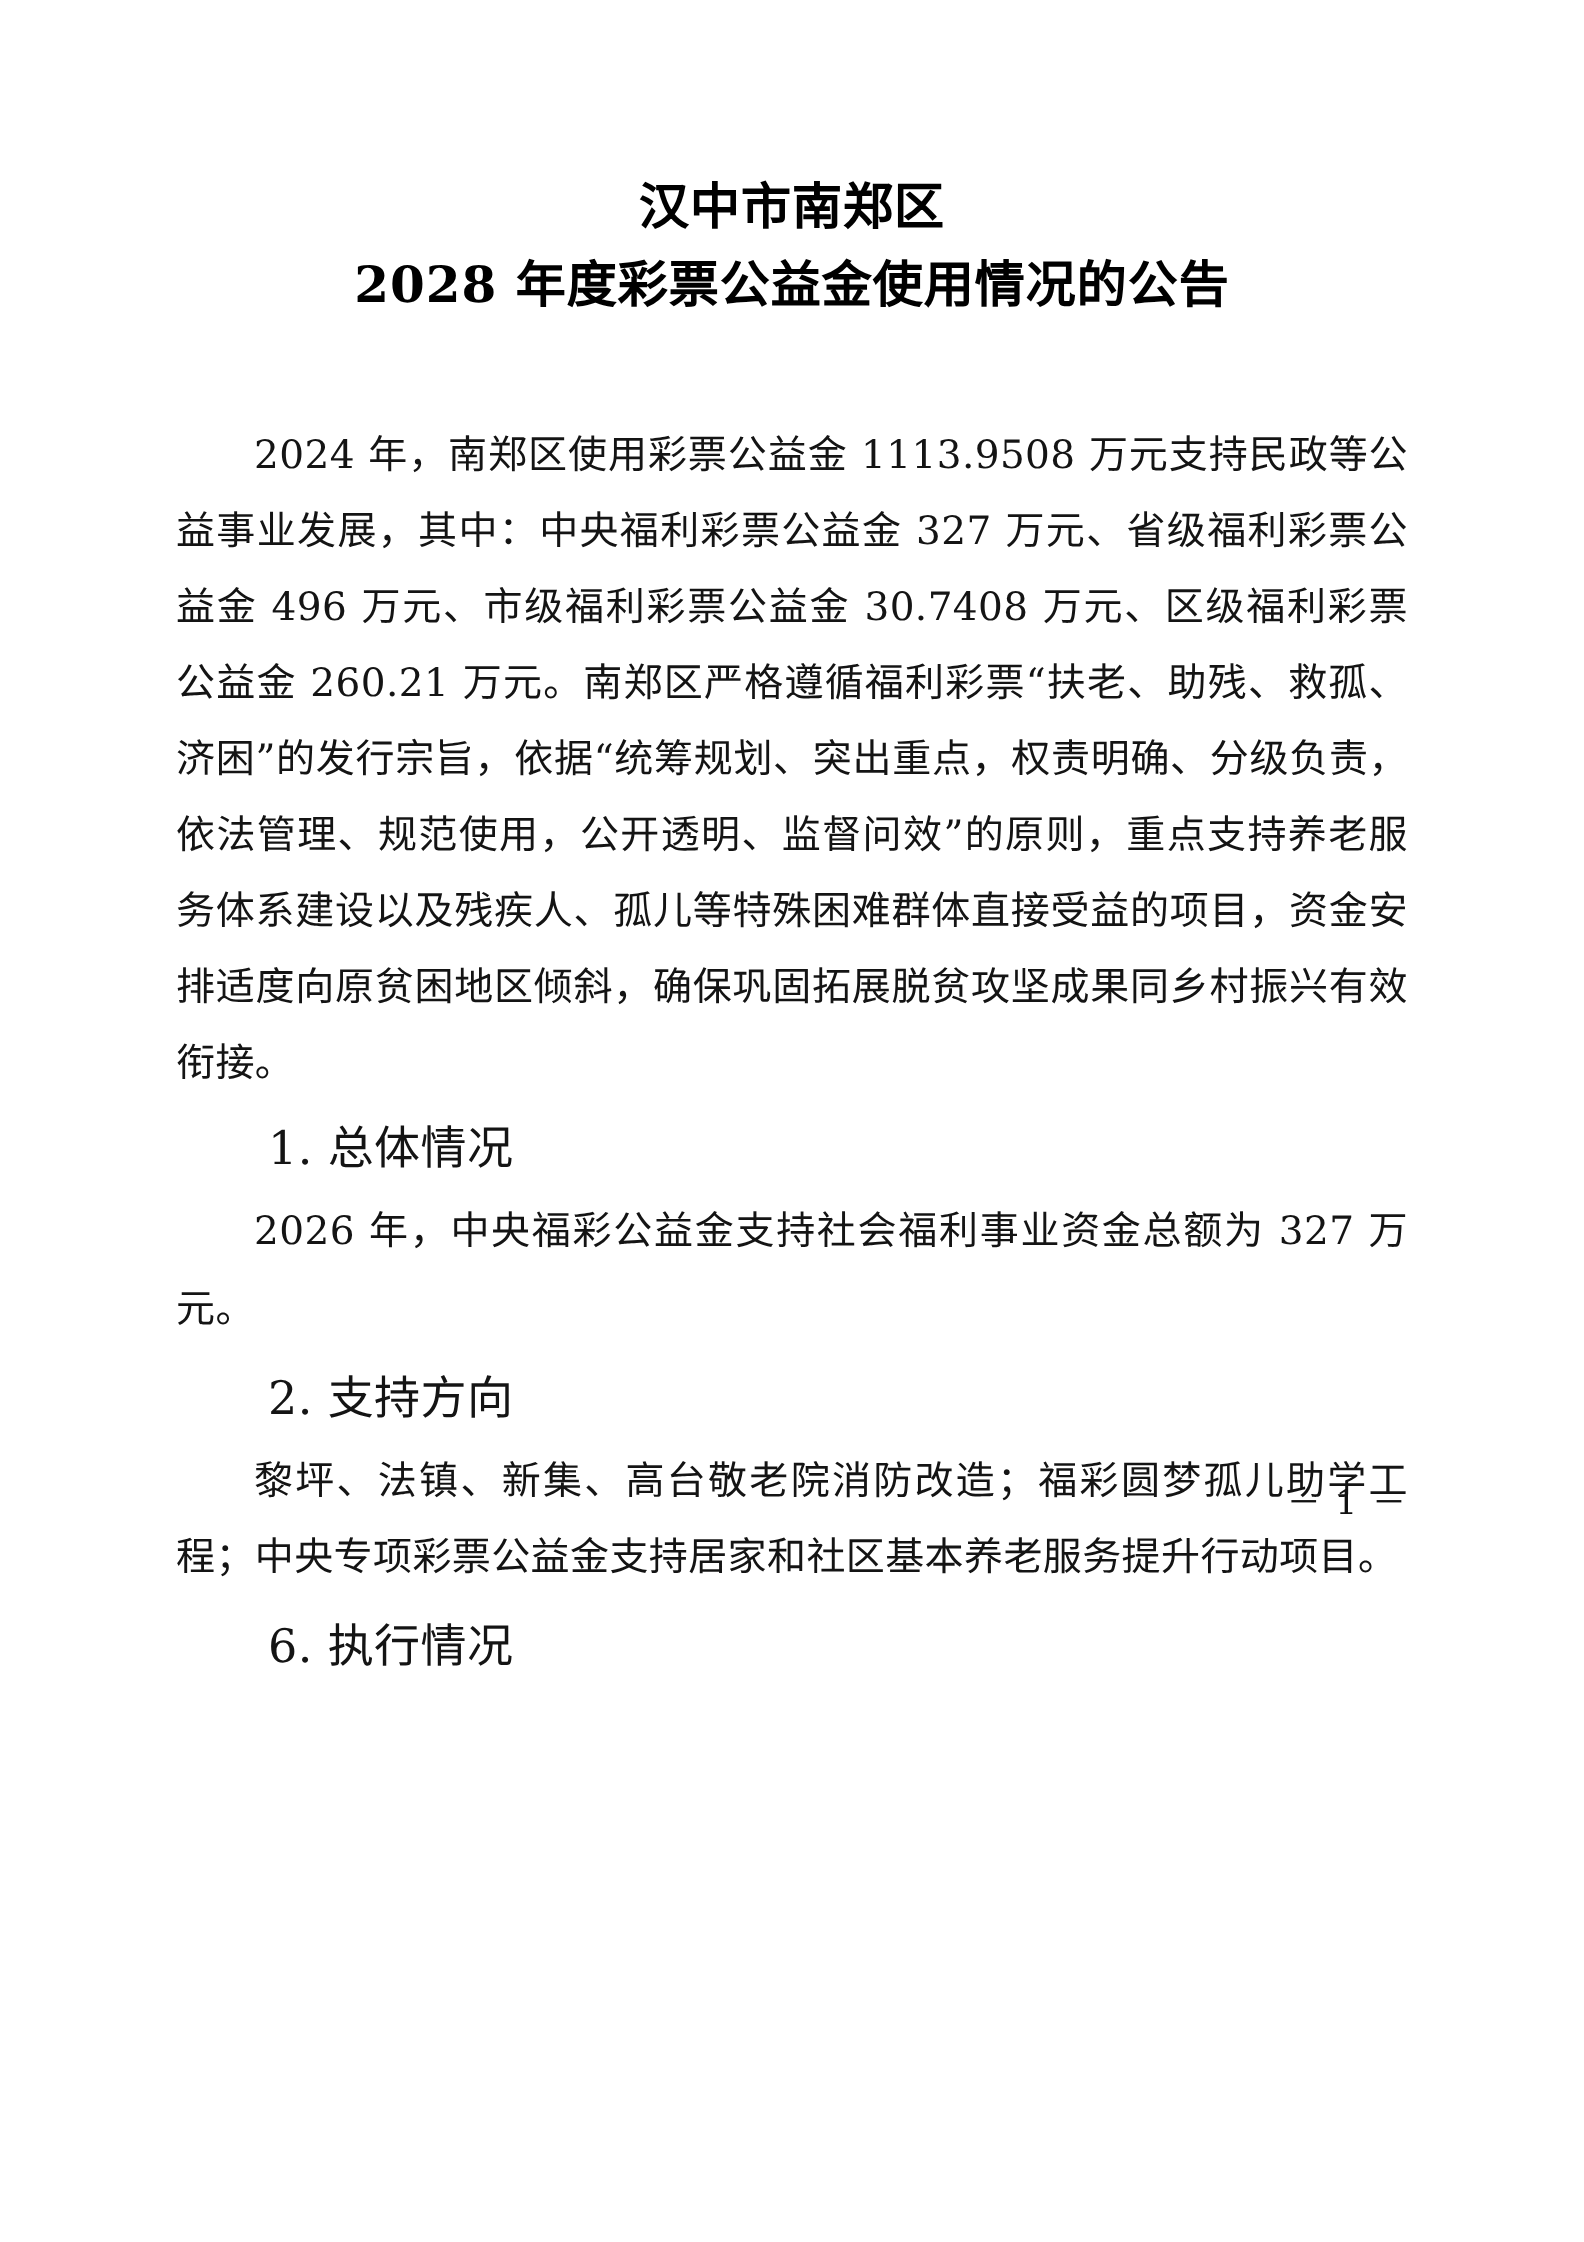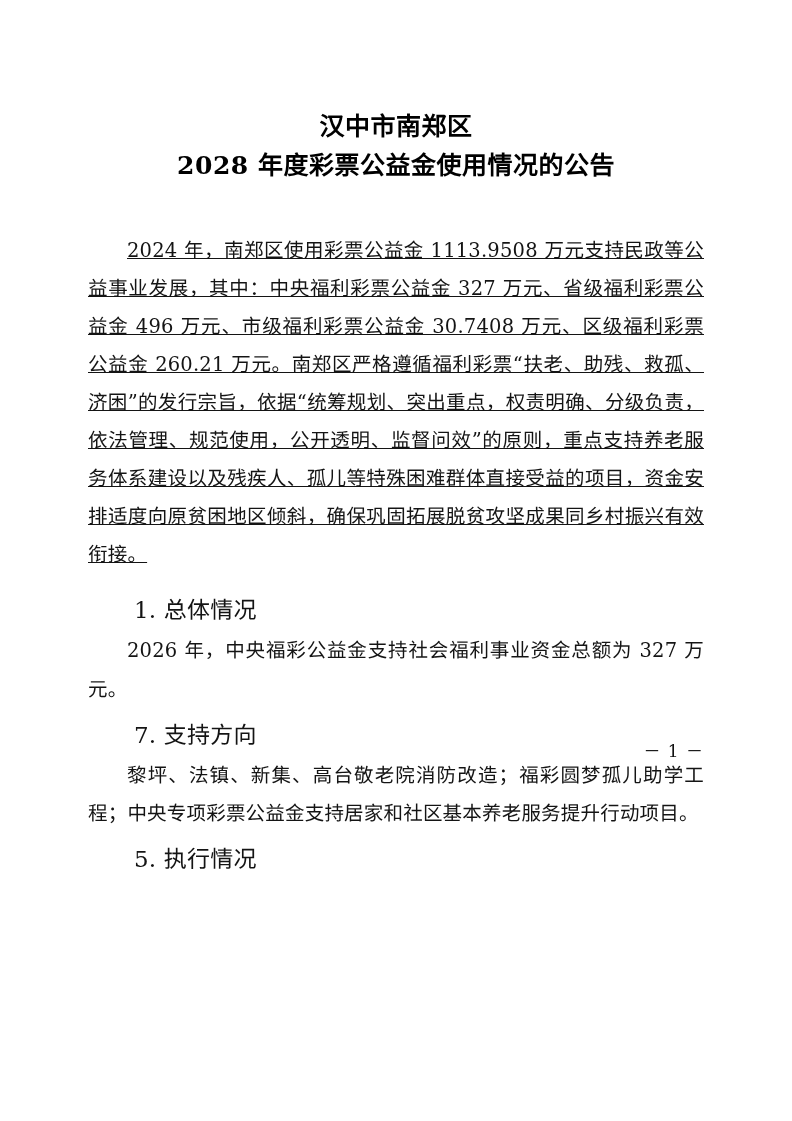--- a/index.html
+++ b/index.html
@@ -12,21 +12,21 @@
     height: 1121px;
     font-family: "DejaVu Serif", "Liberation Serif", serif;
     color: #1a1a1a;
     position: relative;
     overflow: hidden;
   }
   .page {
     width: 792px;
     height: 820px;
     box-sizing: border-box;
-    padding: 108px 88px 40px 88px;
+    padding: 85px 88px 40px 88px;
     position: relative;
   }
   .doc-title {
     text-align: center;
     font-weight: bold;
     font-size: 25px;
     line-height: 1.55;
     letter-spacing: 0.5px;
     color: #000;
     margin: 0 0 46px 0;
@@ -38,22 +38,21 @@
     font-size: 19.5px;
     line-height: 1.95;
     text-align: justify;
     text-justify: inter-ideograph;
     margin: 0 0 4px 0;
     text-indent: 2em;
     letter-spacing: 0.2px;
     color: #141414;
   }
   .para.lead {
-    margin-bottom: 14px;
-    text-decoration: underline;
+    margin-bottom: 2px;
   }
   .heading-1 {
     font-size: 19.5px;
     line-height: 1.95;
     font-weight: bold;
     text-indent: 2em;
     margin: 4px 0 2px 0;
     color: #000;
     letter-spacing: 0.2px;
   }
@@ -87,20 +86,20 @@
     <span class="line1">汉中市南郑区</span>
     <span class="line2">2028 年度彩票公益金使用情况的公告</span>
   </h1>
 
   <p class="para lead">2024 年，南郑区使用彩票公益金 1113.9508 万元支持民政等公益事业发展，其中：中央福利彩票公益金 327 万元、省级福利彩票公益金 496 万元、市级福利彩票公益金 30.7408 万元、区级福利彩票公益金 260.21 万元。南郑区严格遵循福利彩票“扶老、助残、救孤、济困”的发行宗旨，依据“统筹规划、突出重点，权责明确、分级负责，依法管理、规范使用，公开透明、监督问效”的原则，重点支持养老服务体系建设以及残疾人、孤儿等特殊困难群体直接受益的项目，资金安排适度向原贫困地区倾斜，确保巩固拓展脱贫攻坚成果同乡村振兴有效衔接。</p>
 
 
   <p class="heading-2">1. 总体情况</p>
   <p class="para tight">2026 年，中央福彩公益金支持社会福利事业资金总额为 327 万元。</p>
 
-  <p class="heading-2">7. 支持方向</p>
+  <p class="heading-2">2. 支持方向</p>
   <p class="para tight">黎坪、法镇、新集、高台敬老院消防改造；福彩圆梦孤儿助学工程；中央专项彩票公益金支持居家和社区基本养老服务提升行动项目。</p>
 
-  <p class="heading-2">5. 执行情况</p>
+  <p class="heading-2">6. 执行情况</p>
 
   <div class="page-number">－ 1 －</div>
 
 </div>
 
 </body></html>

